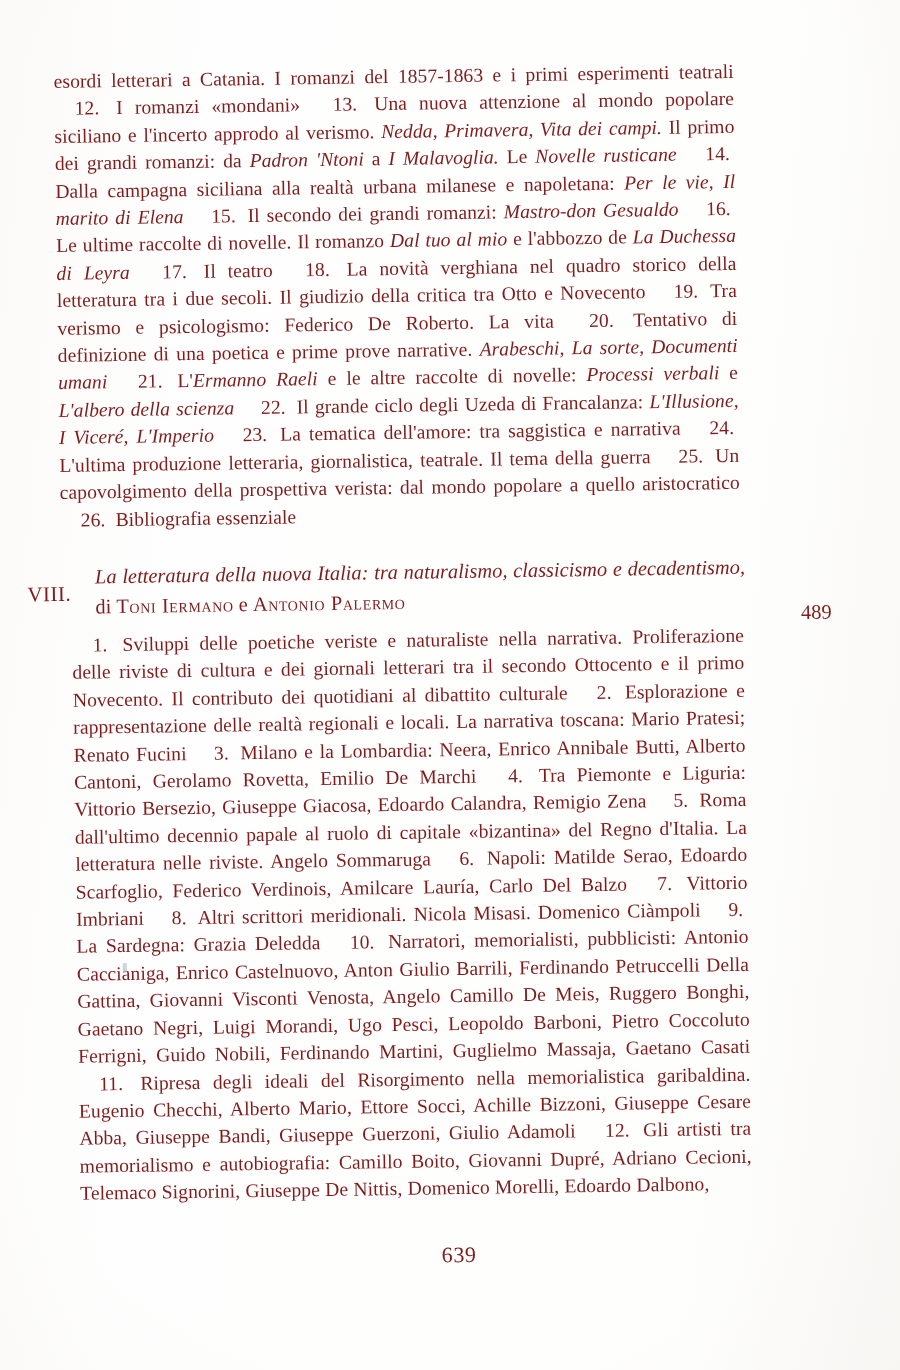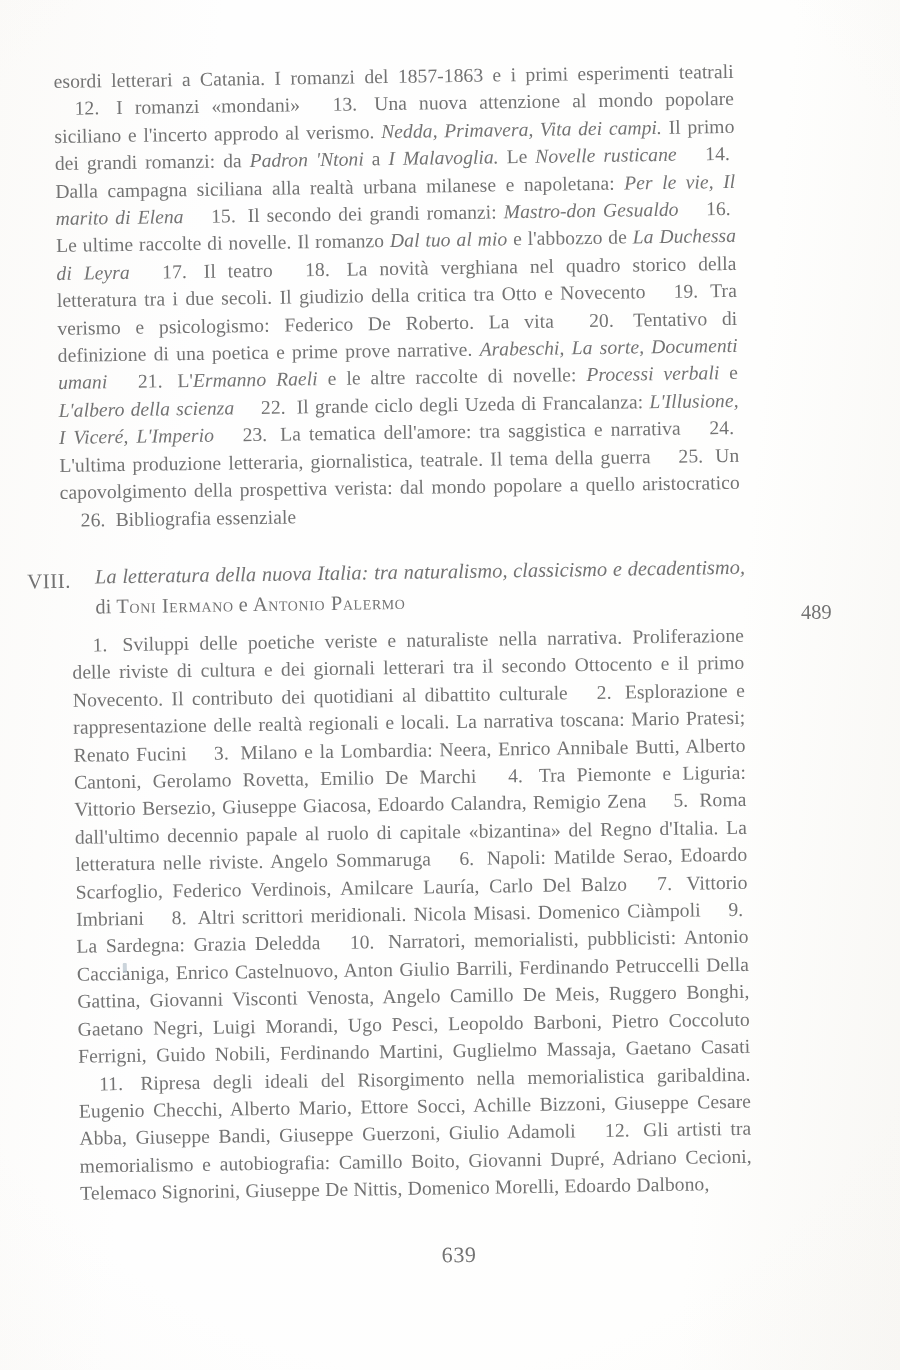--- a/index.html
+++ b/index.html
@@ -7,21 +7,21 @@
     padding: 0;
     background: #ffffff;
   }
   .page {
     position: relative;
     width: 900px;
     height: 1370px;
     background: #fdfdfc;
     overflow: hidden;
     font-family: "Liberation Serif", "DejaVu Serif", serif;
-    color: #737373;
+    color: #7f1d1d;
   }
   
   .paper-tone {
     position: absolute;
     inset: 0;
     background:
       radial-gradient(ellipse 115% 95% at 48% 45%, rgba(255,255,255,0) 58%, rgba(246,244,240,0.85) 100%),
       linear-gradient(95deg, #fbfaf8 0%, #fefefe 22%, #fefefd 78%, #f8f7f4 100%);
     pointer-events: none;
   }
@@ -68,21 +68,21 @@
     top: 556px;
     width: 810px;
   }
   .chapter-row {
     position: relative;
     display: block;
   }
   .chapter-numeral {
     position: absolute;
     left: 0;
-    top: 7px;
+    top: 20px;
     font-size: 21px;
     letter-spacing: 0.5px;
   }
   .chapter-text {
     margin-left: 68px;
     margin-right: 92px;
     font-size: 20.4px;
     line-height: 30px;
     font-style: italic;
     text-align: justify;

